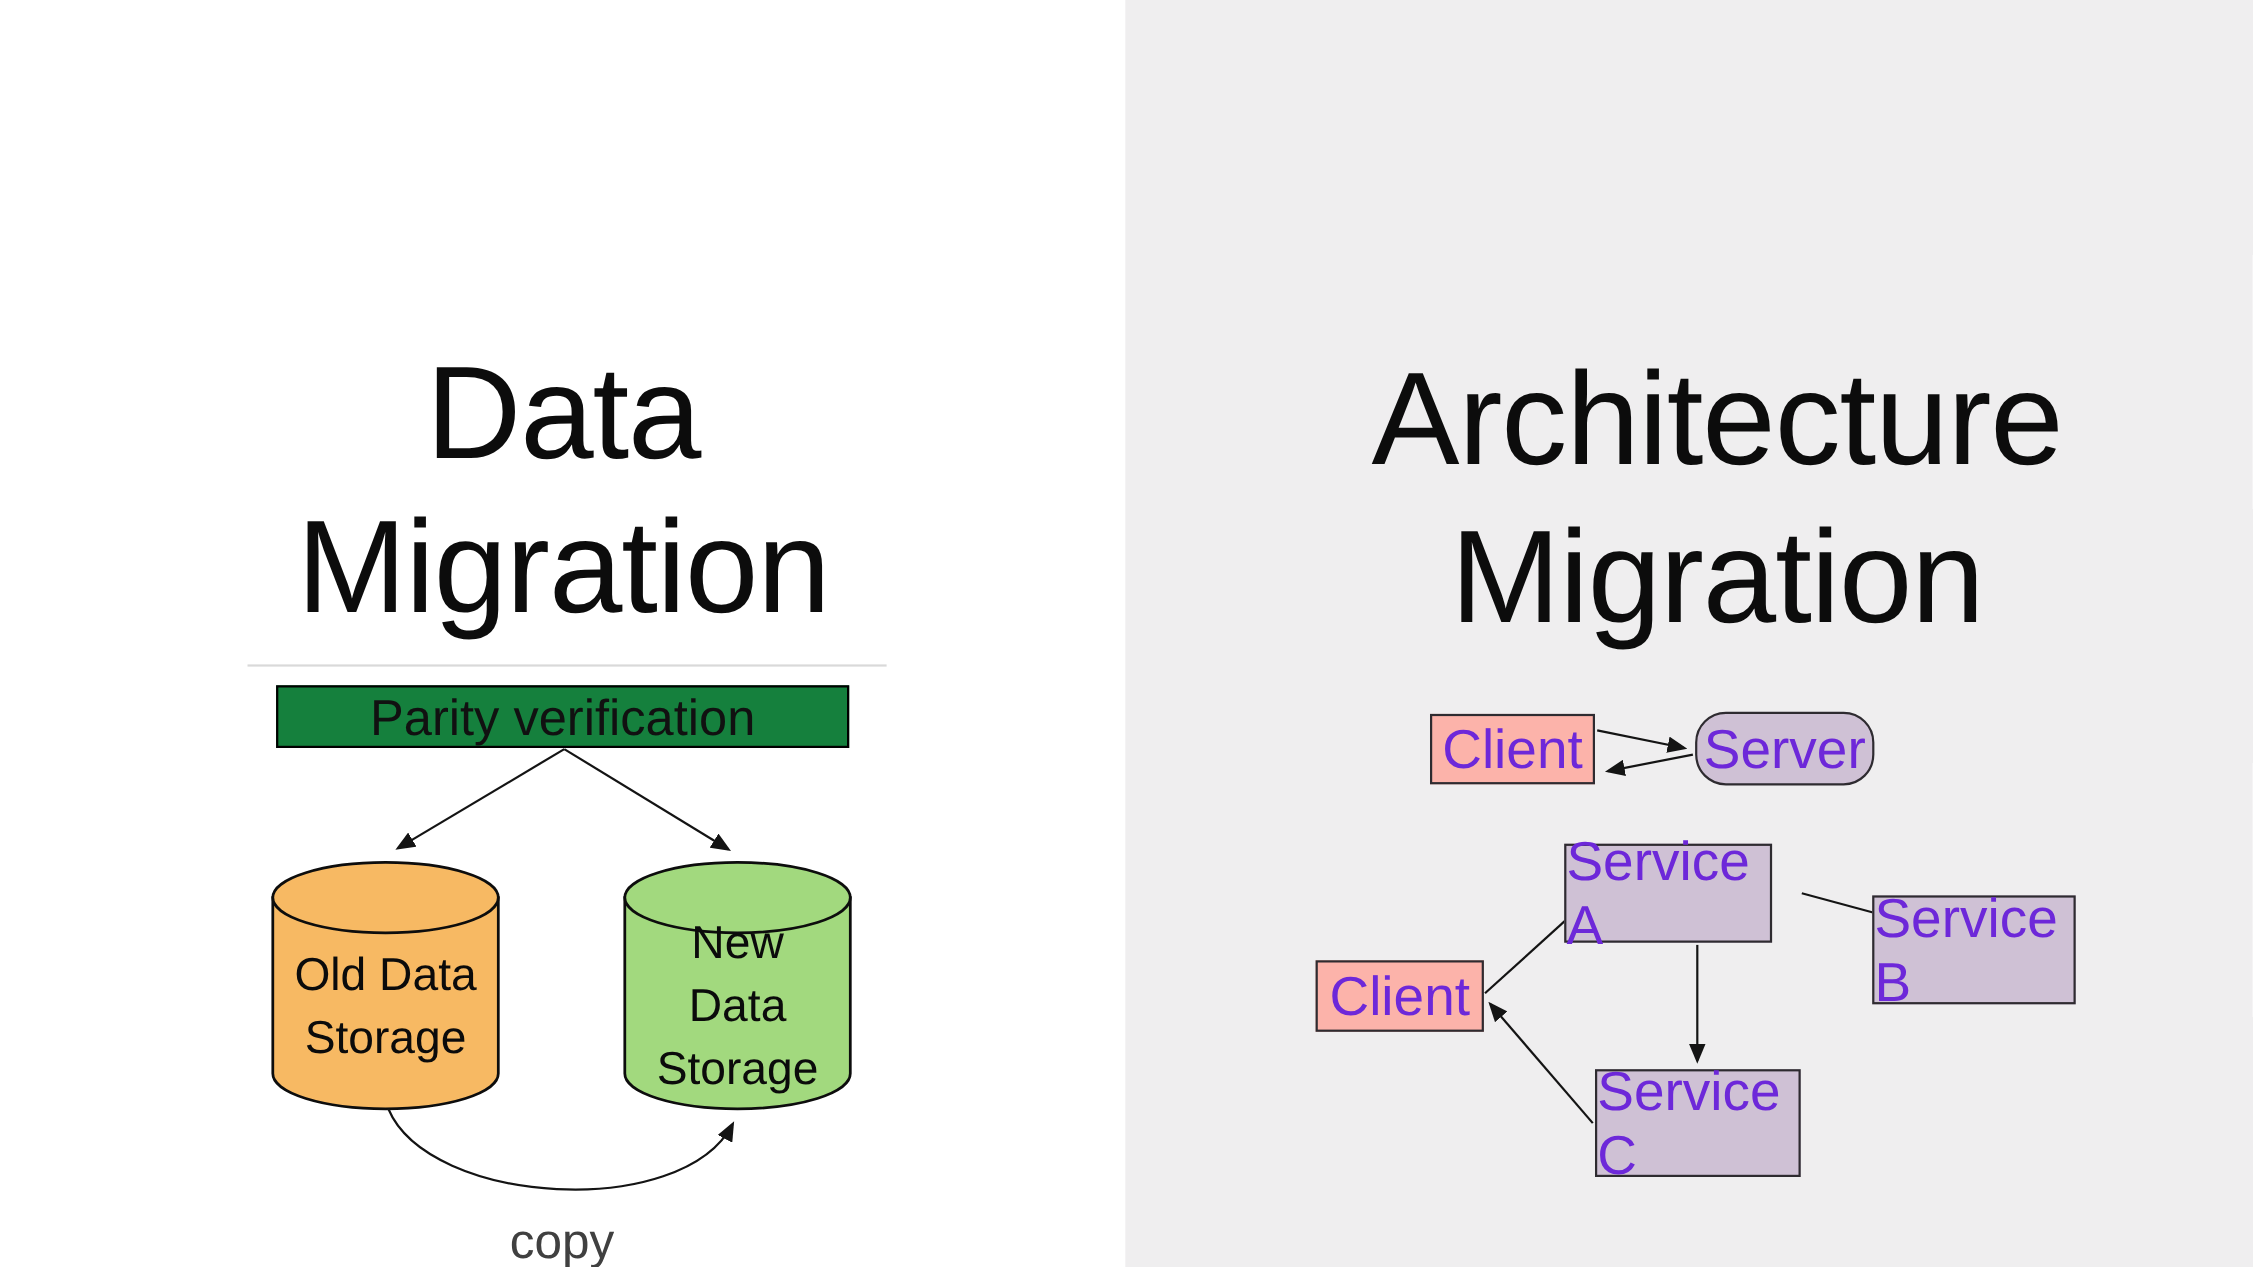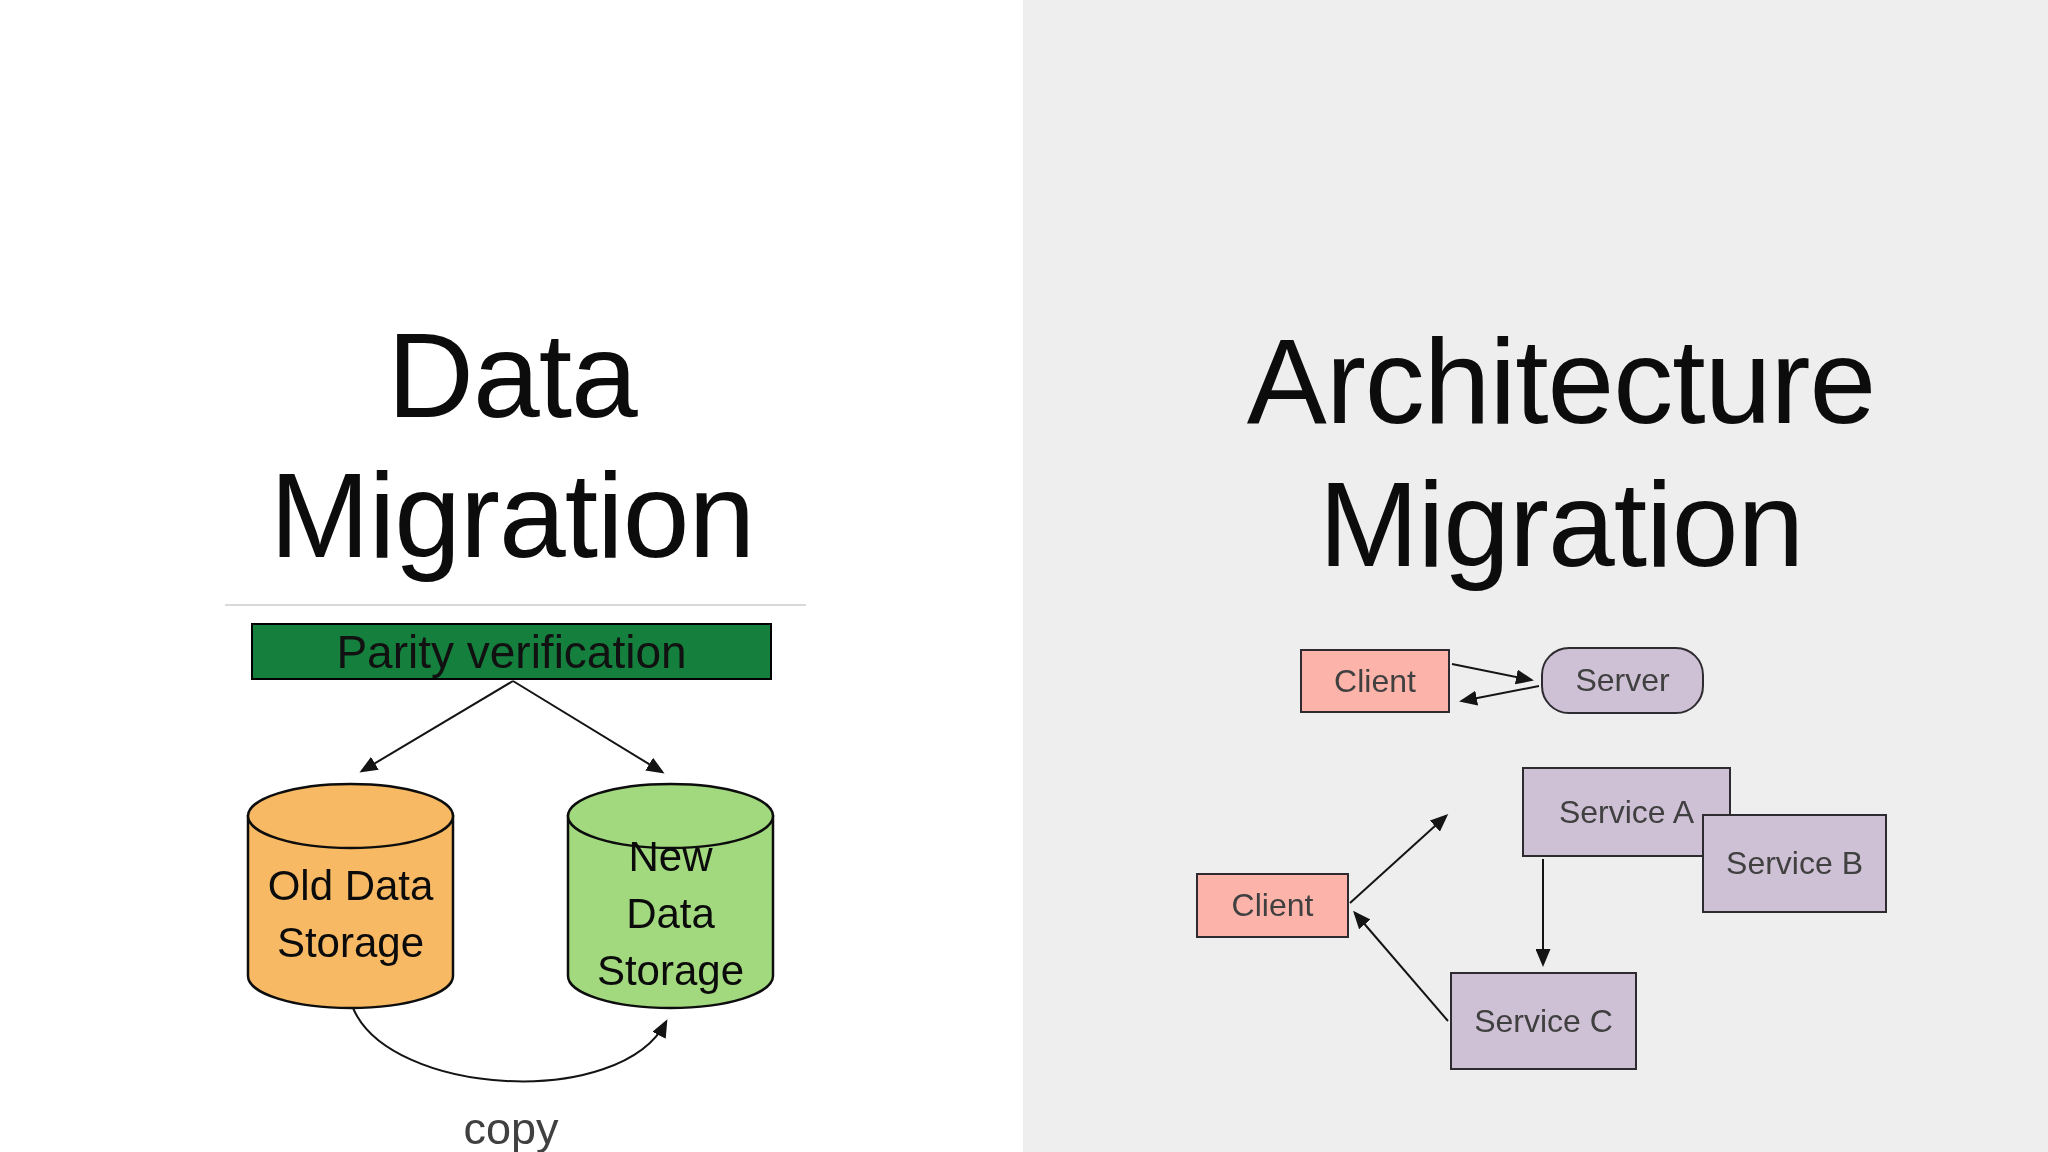--- a/index.html
+++ b/index.html
@@ -29,28 +29,28 @@
   .cyl-label{
     text-align:center;font-size:42px;line-height:57px;color:#0b0b0b;
   }
   .old-label{left:248px;top:857px;width:205px;}
   .new-label{left:568px;top:828px;width:205px;}
   .copy-label{
     left:411px;top:1053px;width:200px;text-align:center;font-size:45px;line-height:58px;color:#404040;margin-top:47px;
   }
   .node{
     position:absolute;z-index:3;box-sizing:border-box;border:2px solid #2e2b30;
-    display:flex;align-items:center;justify-content:center;font-size:32px;color:#404040;
+    display:flex;align-items:center;justify-content:center;font-size:50px;color:#6d28d9;
   }
   .node-client{background:#fcb3aa;}
   .node-service{background:#cfc1d5;}
   .mono-client{left:1300px;top:649px;width:150px;height:64px;}
   .mono-server{left:1541px;top:647px;width:163px;height:67px;border-radius:28px;}
   .micro-client{left:1196px;top:873px;width:153px;height:65px;}
-  .service-a{left:1522px;top:767px;width:209px;height:90px;}
+  .service-a{left:1422px;top:767px;width:189px;height:90px;}
   .service-b{left:1702px;top:814px;width:185px;height:99px;}
   .service-c{left:1450px;top:972px;width:187px;height:98px;}
 </style>
 </head>
 <body>
 
 <div class="canvas">
 
   <div class="panel panel-left"></div>
   <div class="panel panel-right"></div>

